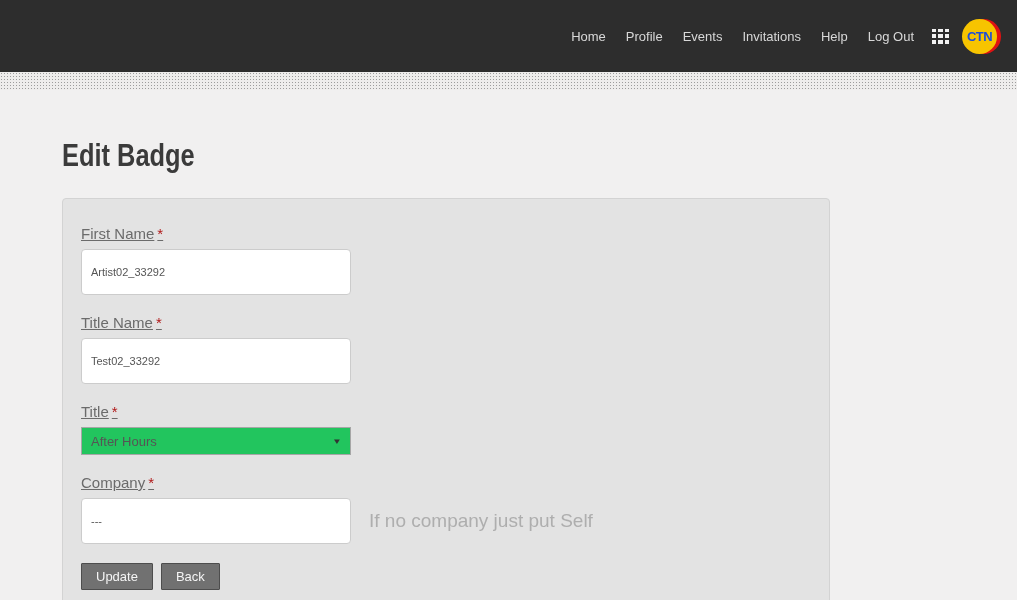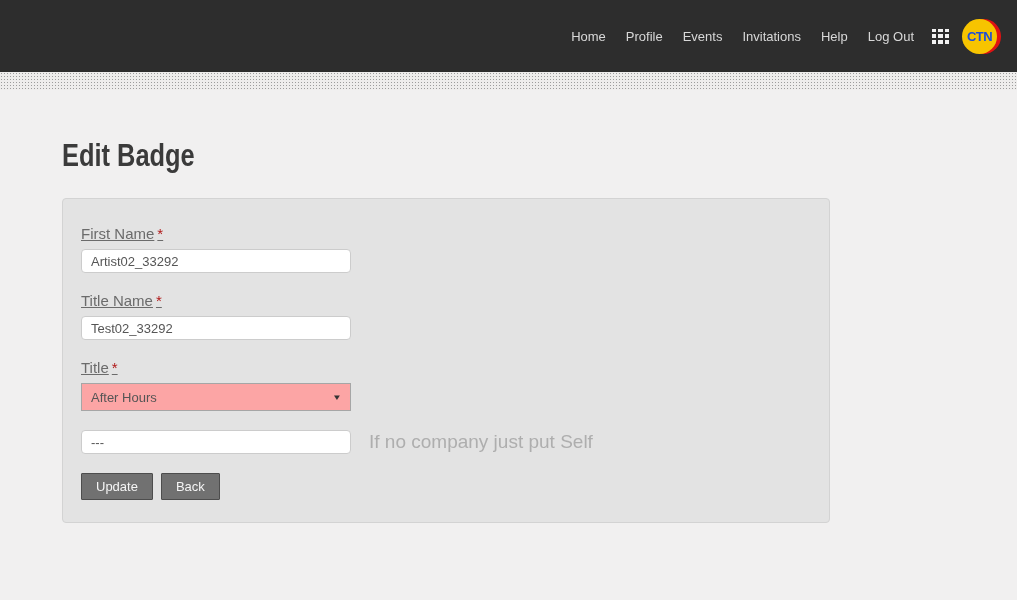--- a/index.html
+++ b/index.html
@@ -99,43 +99,43 @@
   .field-label {
     font-size:15px;
     color:#6b6b6b;
     margin-bottom:7px;
     text-decoration:underline;
   }
   .required { color:#b01717; margin-left:3px; }
 
   .text-input {
     width:270px;
-    height:24px;
+    height:46px;
     border:1px solid #cccccc;
     border-radius:4px;
     background:#ffffff;
     padding:8px 9px;
-    font-size:13px;
+    font-size:11px;
     color:#555555;
     font-family:"Liberation Sans", sans-serif;
     outline:none;
   }
   .text-input:disabled, .text-input.disabled {
     background:#e9e9e9;
     border-color:#d9d9d9;
     color:#6f6f6f;
   }
 
   .select-wrap { position:relative; width:270px; }
   .select-input {
     width:100%;
     height:28px;
     border:1px solid #a6a6a6;
     border-radius:0;
-    background:#fca5a5;
+    background:#22c55e;
     padding:0 22px 0 9px;
     font-size:13px;
     color:#555555;
     font-family:"Liberation Sans", sans-serif;
     -webkit-appearance:none;
     appearance:none;
     outline:none;
     cursor:pointer;
   }
   .select-arrow {
@@ -226,20 +226,23 @@
       </div>
       <div class="select-wrap">
         <select class="select-input">
           <option>After Hours</option>
         </select>
         <span class="select-arrow">▼</span>
       </div>
     </div>
 
     <div class="field">
+      <div class="field-label">
+        <span>Company</span><span class="required">*</span>
+      </div>
       <div class="company-row">
         <input type="text" class="text-input" value="---" style="">
         <span class="hint">If no company just put Self</span>
       </div>
     </div>
 
     <div class="btn-row">
       <button class="btn">Update</button>
       <button class="btn">Back</button>
     </div>

